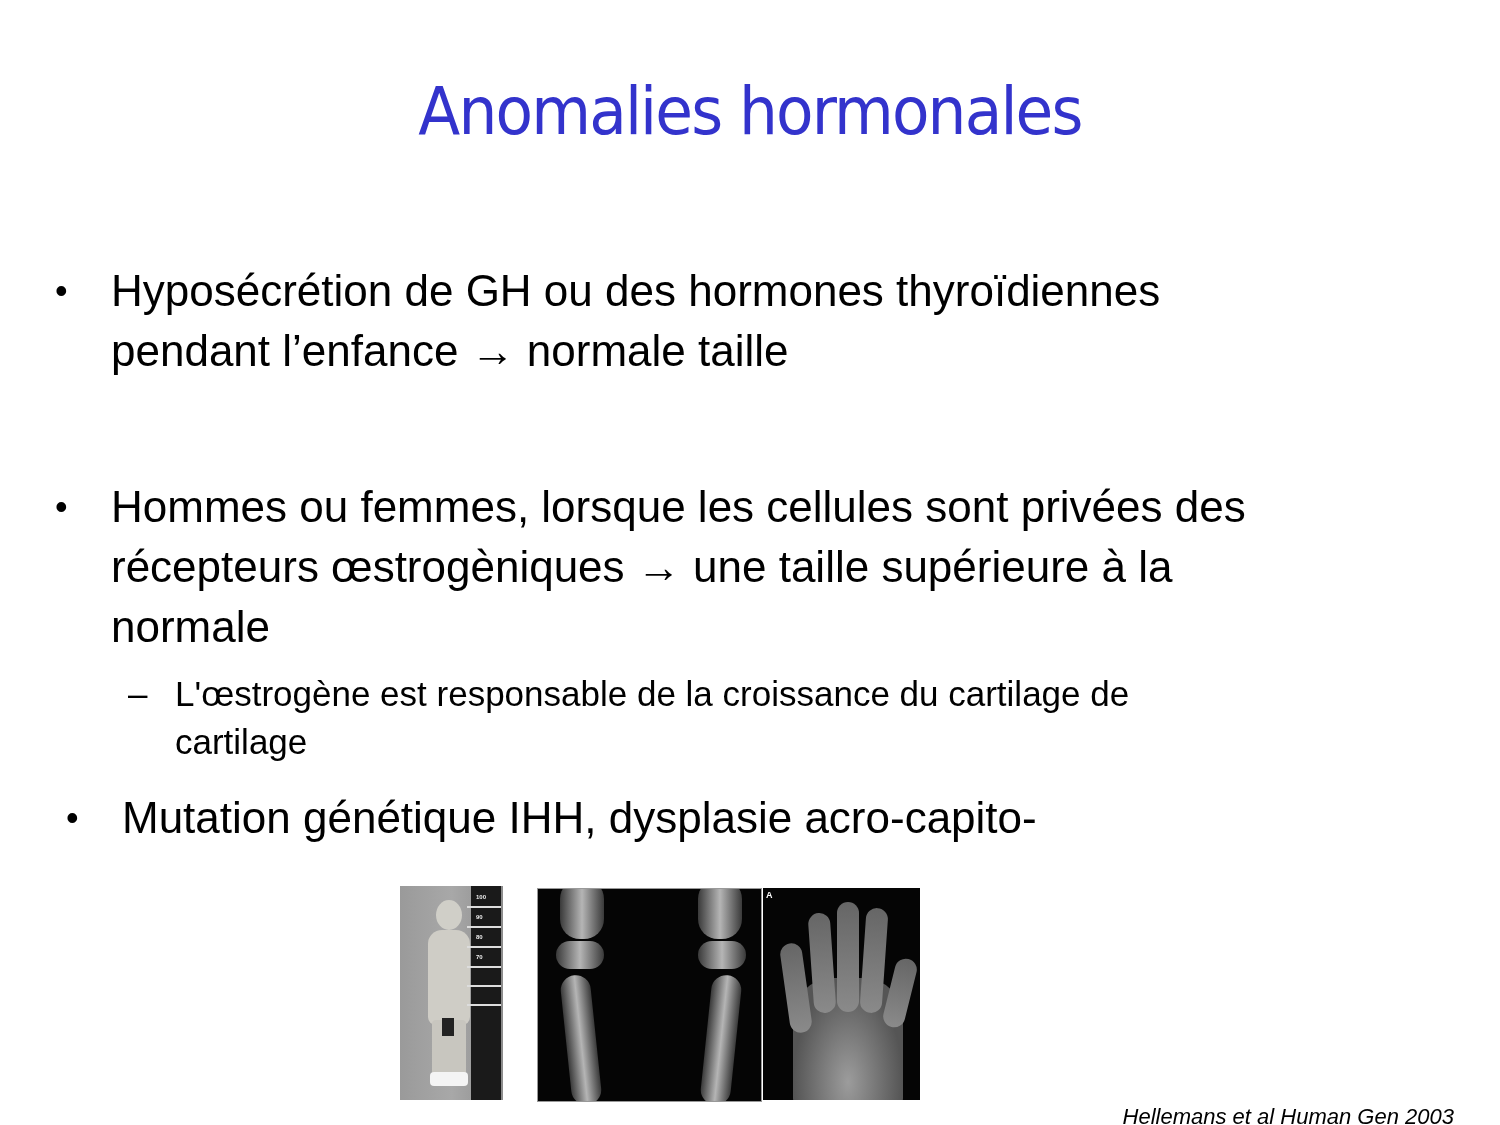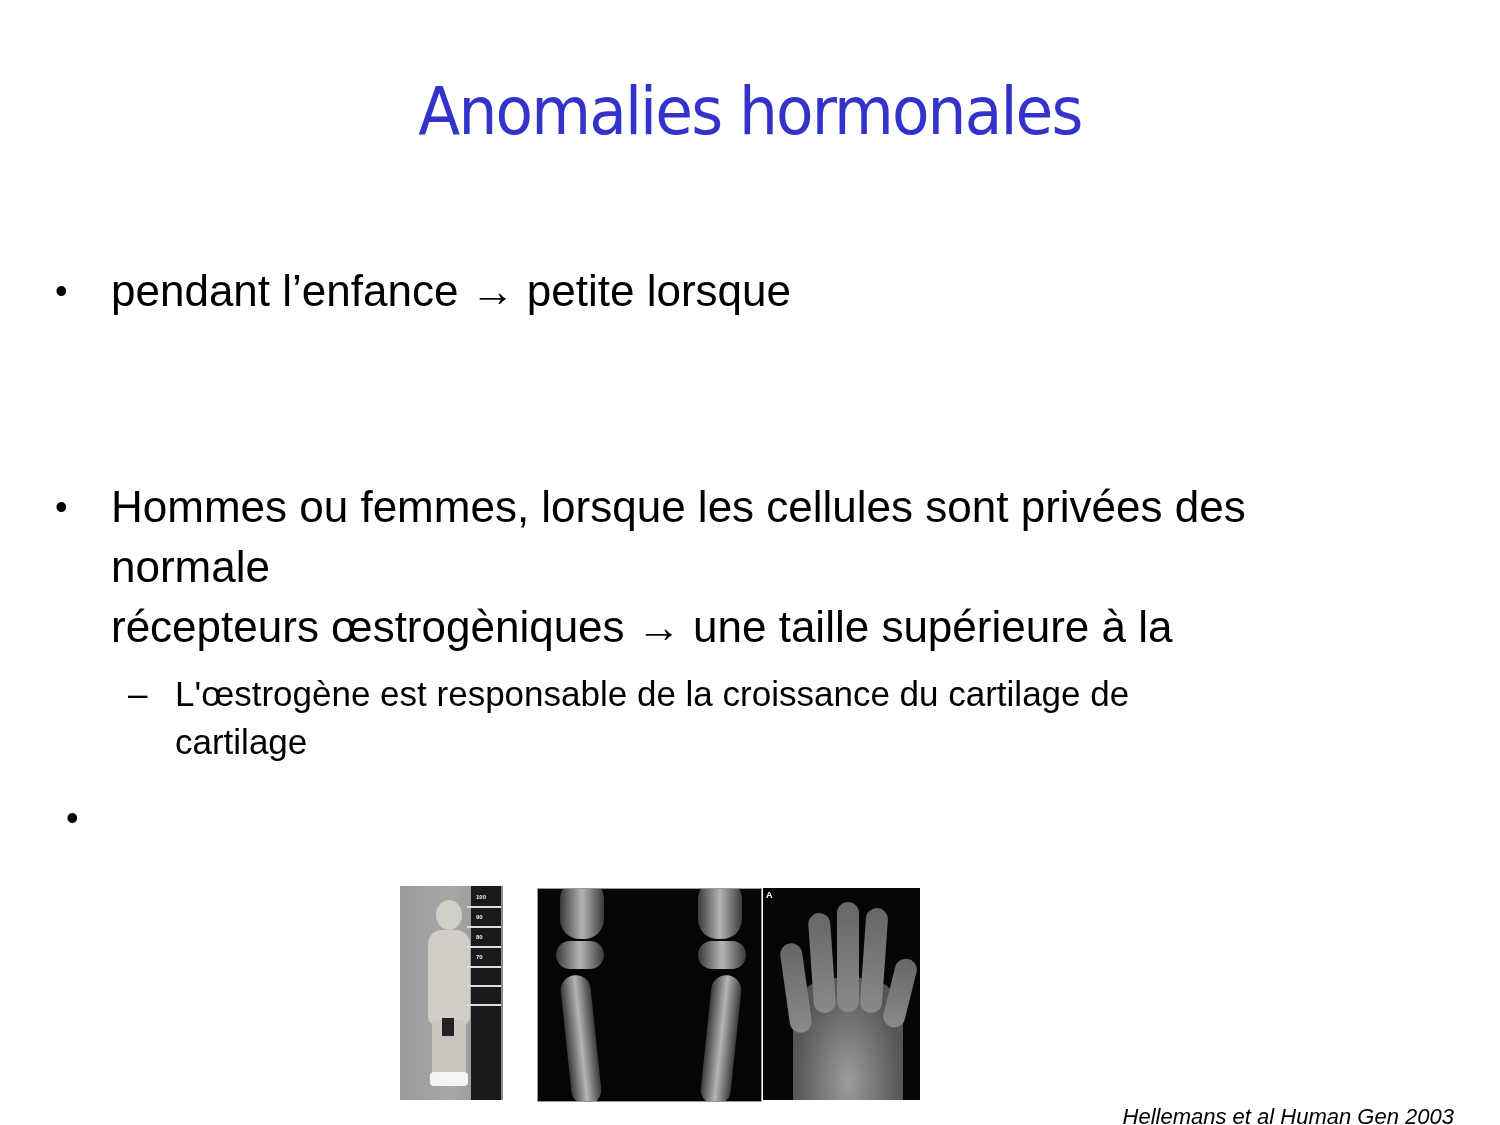--- a/index.html
+++ b/index.html
@@ -147,44 +147,46 @@
     }
   </style>
 </head>
 <body>
 
 <div class="title">Anomalies hormonales</div>
 
 <div class="bullet b1">
   <span class="dot">•</span>
   <div class="text">
-    <span class="line">pendant l’enfance  → petite lorsque</span>
+    <span class="line">Hyposécrétion de GH ou des hormones thyroïdiennes</span>
+    <span class="line">pendant l’enfance  → normale taille</span>
   </div>
 </div>
 
 <div class="bullet b2">
   <span class="dot">•</span>
   <div class="text">
     <span class="line">Hommes ou femmes, lorsque les cellules sont privées des</span>
+    <span class="line">récepteurs œstrogèniques → une taille supérieure à la</span>
     <span class="line">normale</span>
-    <span class="line">récepteurs œstrogèniques → une taille supérieure à la</span>
   </div>
 </div>
 
 <div class="sub">
   <span class="dash">–</span>
   <div class="text">
     <span class="line">L'œstrogène est responsable de la croissance du cartilage de</span>
     <span class="line">cartilage</span>
   </div>
 </div>
 
 <div class="bullet b3">
   <span class="dot">•</span>
   <div class="text">
+    <span class="line">Mutation génétique IHH, dysplasie acro-capito-</span>
   </div>
 </div>
 
 <div class="img img-child">
   <div class="figure">
     <div class="head"></div>
     <div class="torso"></div>
     <div class="legs"></div>
     <div class="censor"></div>
     <div class="socks"></div>

